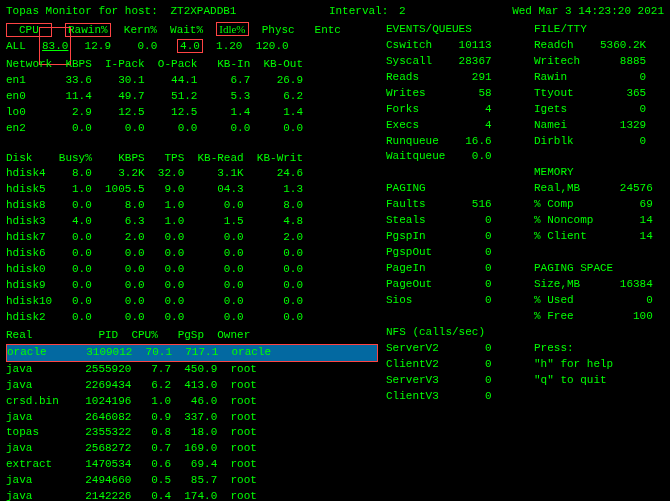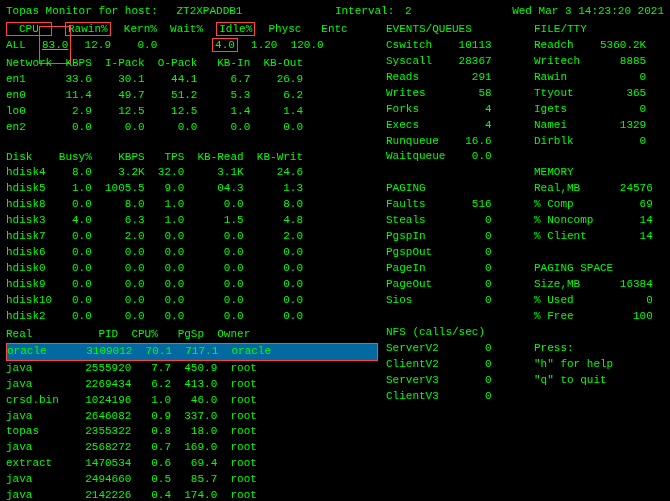--- a/index.html
+++ b/index.html
@@ -22,35 +22,35 @@
     }
   </style>
 </head>
 <body>
 
 <div>
 
   <div style="display:flex; justify-content:space-between; margin-bottom:2px;">
     <span>
       <span>Topas Monitor for host:</span>
-      <span style="margin-left:12px;">ZT2XPADDB1</span>
+      <span style="margin-left:6px;">ZT2XPADDB1</span>
       &nbsp;&nbsp;&nbsp;&nbsp;&nbsp;&nbsp;&nbsp;&nbsp;&nbsp;&nbsp;&nbsp;&nbsp;
       <span>Interval:</span>
       <span style="margin-left:4px;">2</span>
     </span>
     <span>Wed Mar  3 14:23:20 2021</span>
   </div>
 
   <div style="display:flex; gap:8px;">
 
     <div style="width:372px; flex-shrink:0;">
 
       <div style="margin-bottom:2px;">
-        <pre><span style="border:1.5px solid #ff4444; padding:0 12px;">CPU</span>  <span style="border:1.5px solid #ff4444; padding:0 2px;">Rawin%</span>  Kern%  Wait%  <span style="border:1.5px solid #ff4444; padding:0 2px;">Idle%</span>  Physc   Entc
-ALL  <span style="border:1.5px solid #ff4444; padding:12px 2px;text-decoration:underline;">83.0</span>  12.9    0.0   <span style="border:1.5px solid #ff4444; padding:0 2px;margin-left:35px;">4.0</span>  1.20  120.0</pre>
+        <pre><span style="border:1.5px solid #ff4444; padding:0 12px;">CPU</span>  <span style="border:1.5px solid #ff4444; padding:0 2px;">Rawin%</span>  Kern%  Wait%  <span style="border:1.5px solid #ff4444; padding:0 2px;font-family:Liberation Serif, serif;">Idle%</span>  Physc   Entc
+ALL  <span style="border:1.5px solid #ff4444; padding:12px 2px;text-decoration:underline;">83.0</span>  12.9    0.0   <span style="border:1.5px solid #ff4444; padding:0 2px;">4.0</span>  1.20  120.0</pre>
       </div>
 
       <div style="margin-bottom:14px;">
         <pre>Network  KBPS  I-Pack  O-Pack   KB-In  KB-Out
 en1      33.6    30.1    44.1     6.7    26.9
 en0      11.4    49.7    51.2     5.3     6.2
 lo0       2.9    12.5    12.5     1.4     1.4
 en2       0.0     0.0     0.0     0.0     0.0</pre>
       </div>
 

